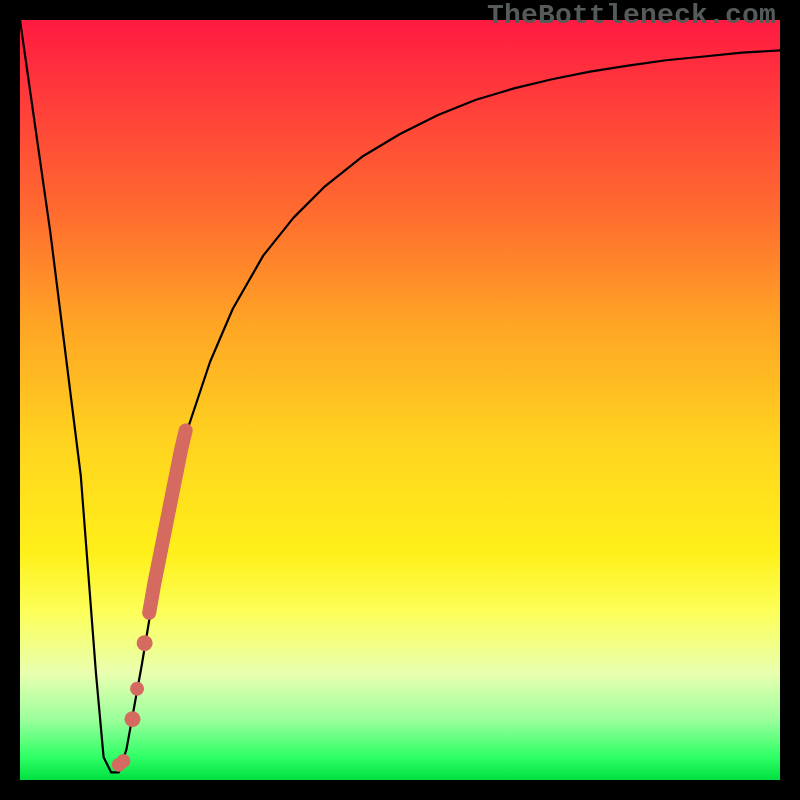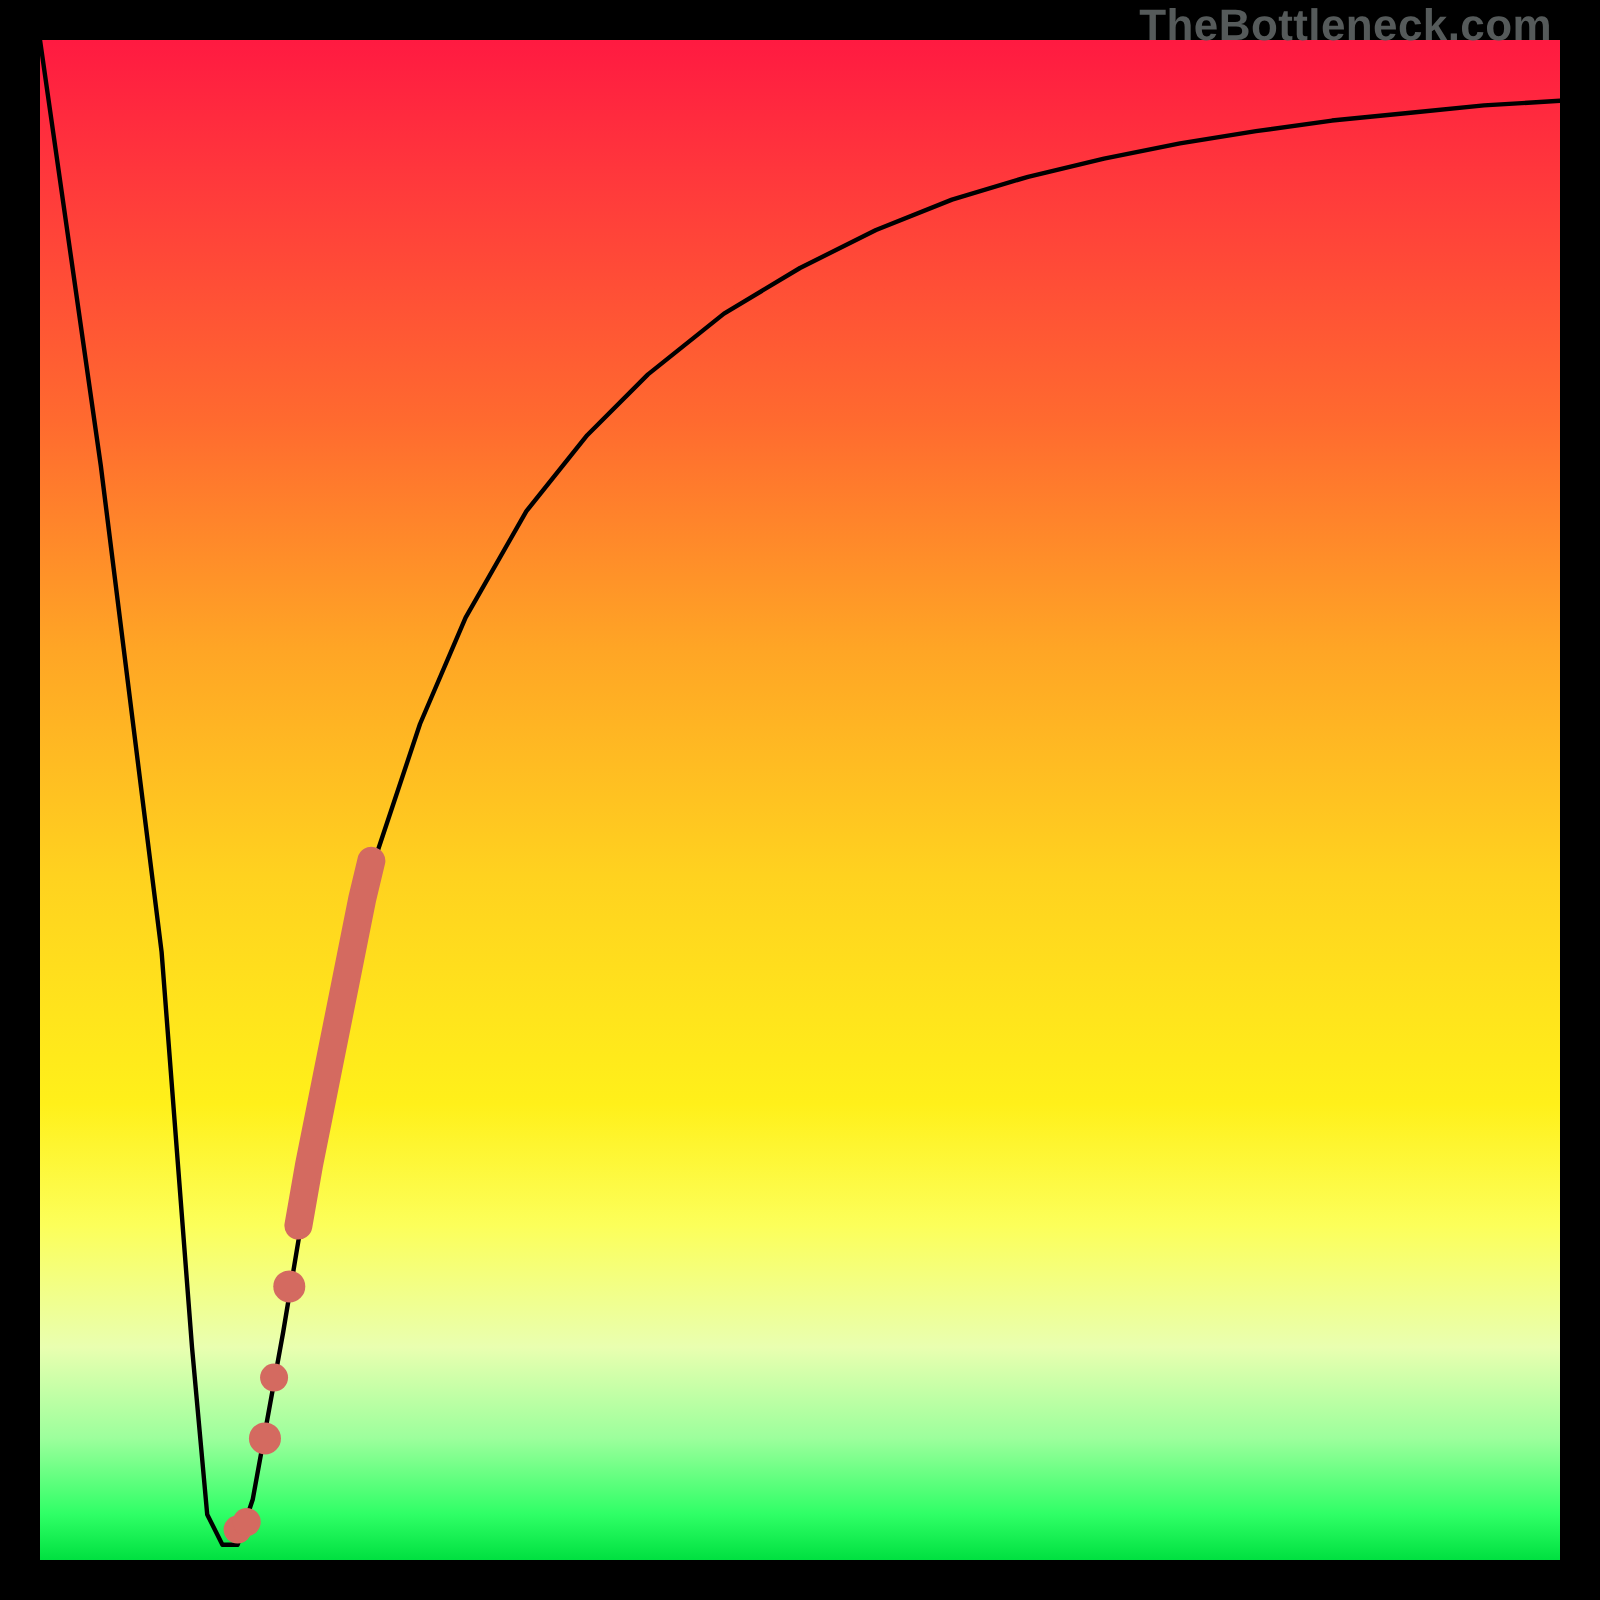--- a/index.html
+++ b/index.html
@@ -27,22 +27,22 @@
       #e9ffb0 86%,
       #9cff9c 92%,
       #2fff66 97%,
       #00e040 100%
     );
   }
   .watermark {
     position: absolute;
     right: 24px;
     top: 0px;
-    font-family: Liberation Sans, sans-serif;
-    font-size: 22px;
+    font-family: Liberation Mono, monospace;
+    font-size: 28px;
     font-weight: 600;
     color: #555a5a;
     letter-spacing: 0.2px;
     user-select: none;
   }
   svg.curve {
     position: absolute;
     left: 0; top: 0;
     width: 760px;
     height: 760px;

